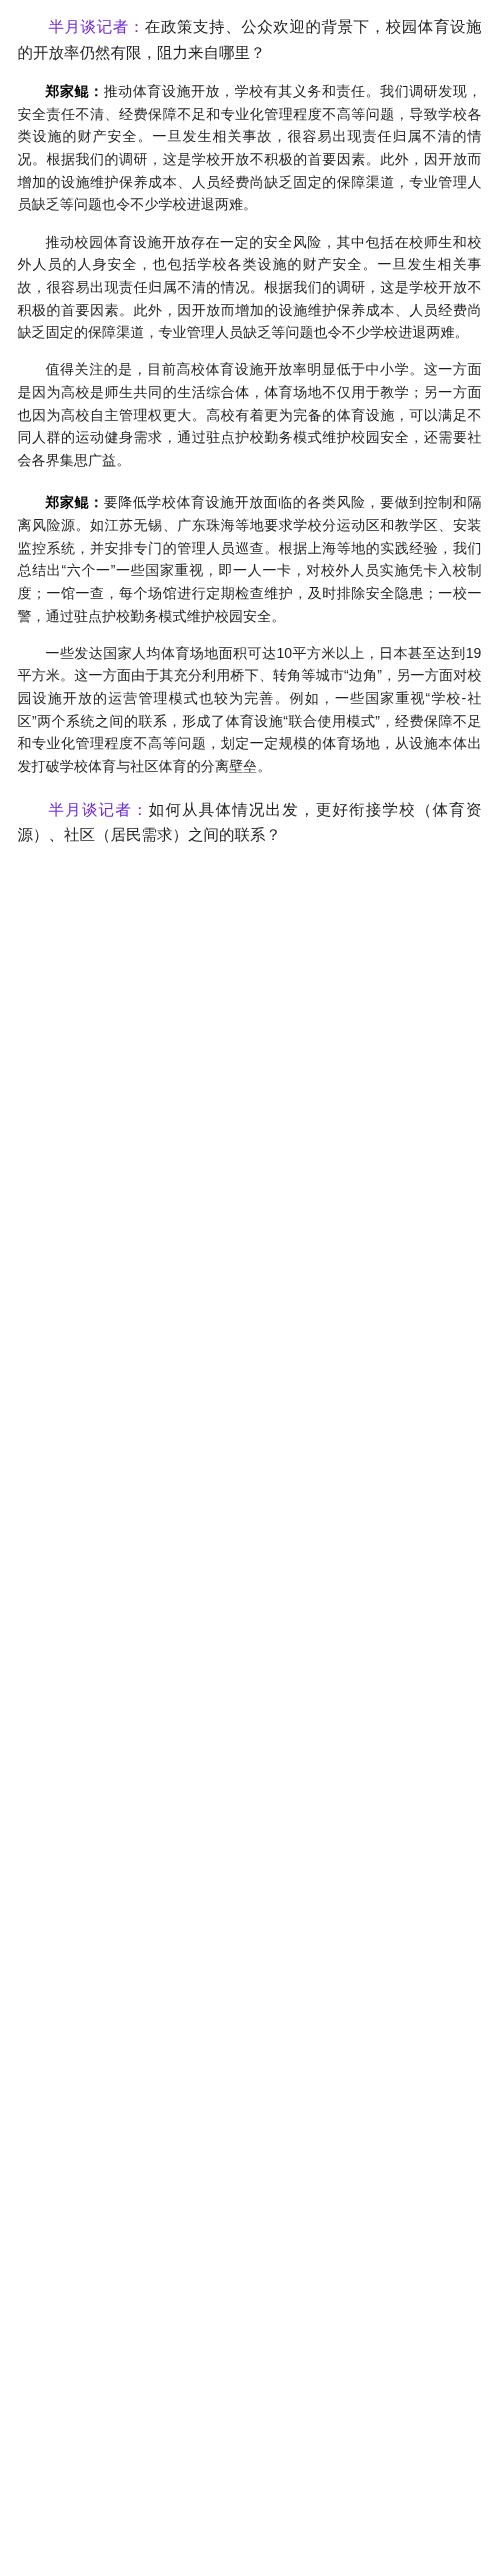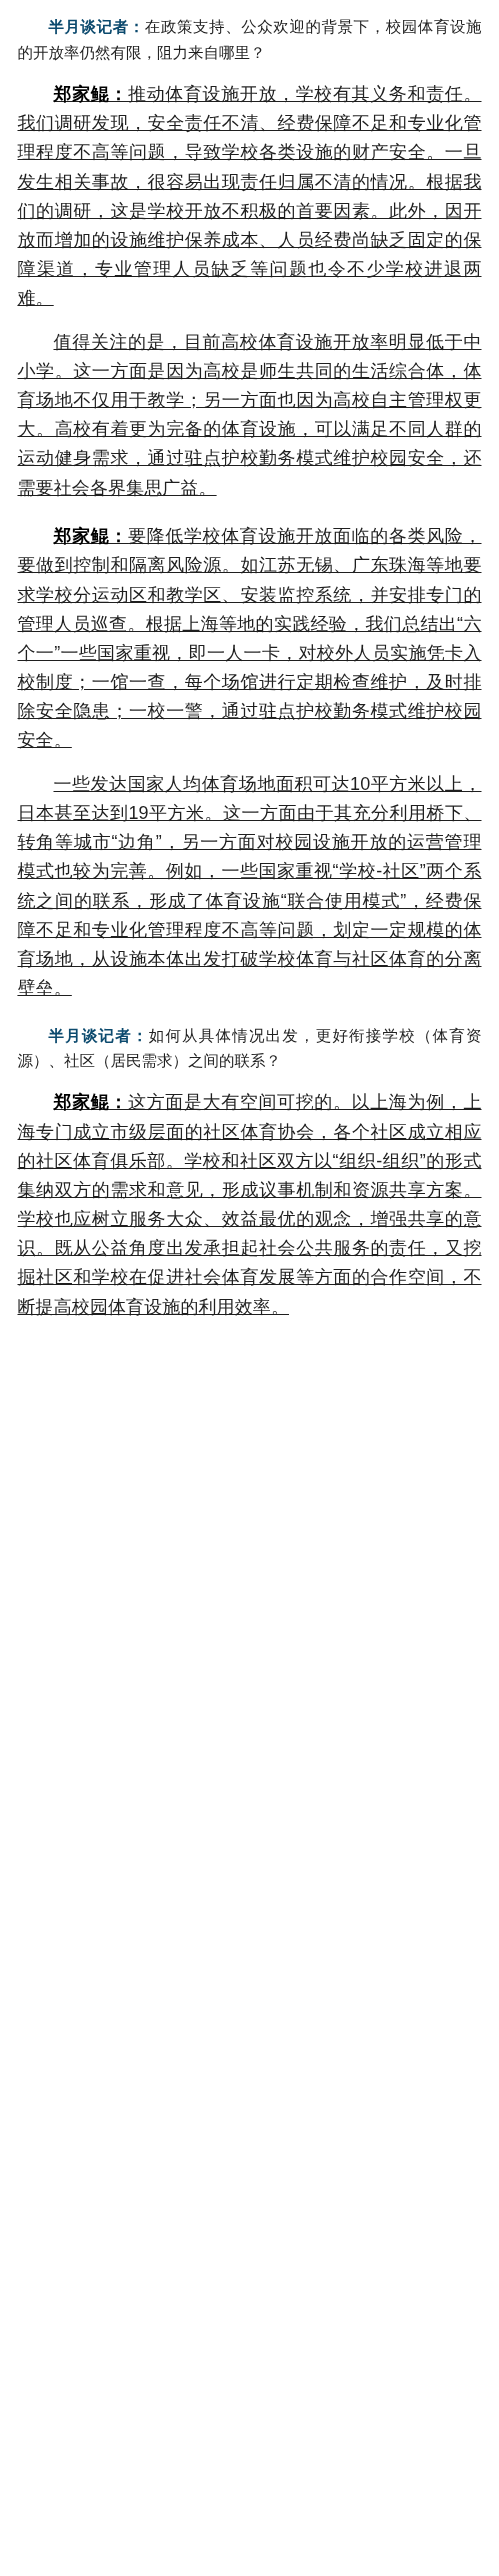--- a/index.html
+++ b/index.html
@@ -17,32 +17,31 @@
     min-height: 2923px;
     box-sizing: border-box;
     padding: 14.4px 17.5px 20.6px 17.5px;
     background: #ffffff;
   }
   .qa-block {
     margin: 0 0 15.5px 0;
   }
   p.para {
     margin: 0 0 14.4px 0;
-    font-size: 18px;
+    font-size: 14px;
     line-height: 1.62;
     text-align: justify;
     text-justify: inter-ideograph;
     text-indent: 2em;
     color: #1f1f1f;
     letter-spacing: 0.1px;
-    text-decoration: underline;
   }
   .speaker-q {
-    font-weight: bold;
-    color: #0c4a6e;
+    font-weight: normal;
+    color: #6d28d9;
   }
   .answer-lead {
     font-weight: bold;
     color: #000000;
   }
   .q-para {
     margin: 0 0 15.5px 0;
     font-size: 15.5px;
     line-height: 1.62;
     text-align: justify;
@@ -58,35 +57,33 @@
 <body>
 
 <div class="page">
 
   <div class="qa-block">
     <p class="q-para"><span class="speaker-q">半月谈记者：</span><span>在政策支持、公众欢迎的背景下，校园体育设施的开放率仍然有限，阻力来自哪里？</span></p>
   </div>
 
   <div class="qa-block">
     <p class="para"><span class="answer-lead">郑家鲲：</span><span>推动体育设施开放，学校有其义务和责任。我们调研发现，安全责任不清、经费保障不足和专业化管理程度不高等问题，导致学校各类设施的财产安全。一旦发生相关事故，很容易出现责任归属不清的情况。根据我们的调研，这是学校开放不积极的首要因素。此外，因开放而增加的设施维护保养成本、人员经费尚缺乏固定的保障渠道，专业管理人员缺乏等问题也令不少学校进退两难。</span></p>
+    <p class="para"><span>推动校园体育设施开放存在一定的安全风险，其中包括在校师生和校外人员的人身安全，也包括学校各类设施的财产安全。一旦发生相关事故，很容易出现责任归属不清的情况。根据我们的调研，这是学校开放不积极的首要因素。此外，因开放而增加的设施维护保养成本、人员经费尚缺乏固定的保障渠道，专业管理人员缺乏等问题也令不少学校进退两难。</span></p>
     <p class="para"><span>值得关注的是，目前高校体育设施开放率明显低于中小学。这一方面是因为高校是师生共同的生活综合体，体育场地不仅用于教学；另一方面也因为高校自主管理权更大。高校有着更为完备的体育设施，可以满足不同人群的运动健身需求，通过驻点护校勤务模式维护校园安全，还需要社会各界集思广益。</span></p>
   </div>
 
   <div class="spacer"></div>
 
 
   <div class="qa-block">
     <p class="para"><span class="answer-lead">郑家鲲：</span><span>要降低学校体育设施开放面临的各类风险，要做到控制和隔离风险源。如江苏无锡、广东珠海等地要求学校分运动区和教学区、安装监控系统，并安排专门的管理人员巡查。根据上海等地的实践经验，我们总结出“六个一”一些国家重视，即一人一卡，对校外人员实施凭卡入校制度；一馆一查，每个场馆进行定期检查维护，及时排除安全隐患；一校一警，通过驻点护校勤务模式维护校园安全。</span></p>
     <p class="para"><span>一些发达国家人均体育场地面积可达10平方米以上，日本甚至达到19平方米。这一方面由于其充分利用桥下、转角等城市“边角”，另一方面对校园设施开放的运营管理模式也较为完善。例如，一些国家重视“学校-社区”两个系统之间的联系，形成了体育设施“联合使用模式”，经费保障不足和专业化管理程度不高等问题，划定一定规模的体育场地，从设施本体出发打破学校体育与社区体育的分离壁垒。</span></p>
   </div>
 
   <div class="spacer"></div>
 
   <div class="qa-block">
     <p class="q-para"><span class="speaker-q">半月谈记者：</span><span>如何从具体情况出发，更好衔接学校（体育资源）、社区（居民需求）之间的联系？</span></p>
   </div>
 
-  <div class="qa-block">
-    <p class="para"><span class="answer-lead">郑家鲲：</span><span>这方面是大有空间可挖的。以上海为例，上海专门成立市级层面的社区体育协会，各个社区成立相应的社区体育俱乐部。学校和社区双方以“组织-组织”的形式集纳双方的需求和意见，形成议事机制和资源共享方案。学校也应树立服务大众、效益最优的观念，增强共享的意识。既从公益角度出发承担起社会公共服务的责任，又挖掘社区和学校在促进社会体育发展等方面的合作空间，不断提高校园体育设施的利用效率。</span></p>
-  </div>
 
 </div>
 
 
 </body></html>

